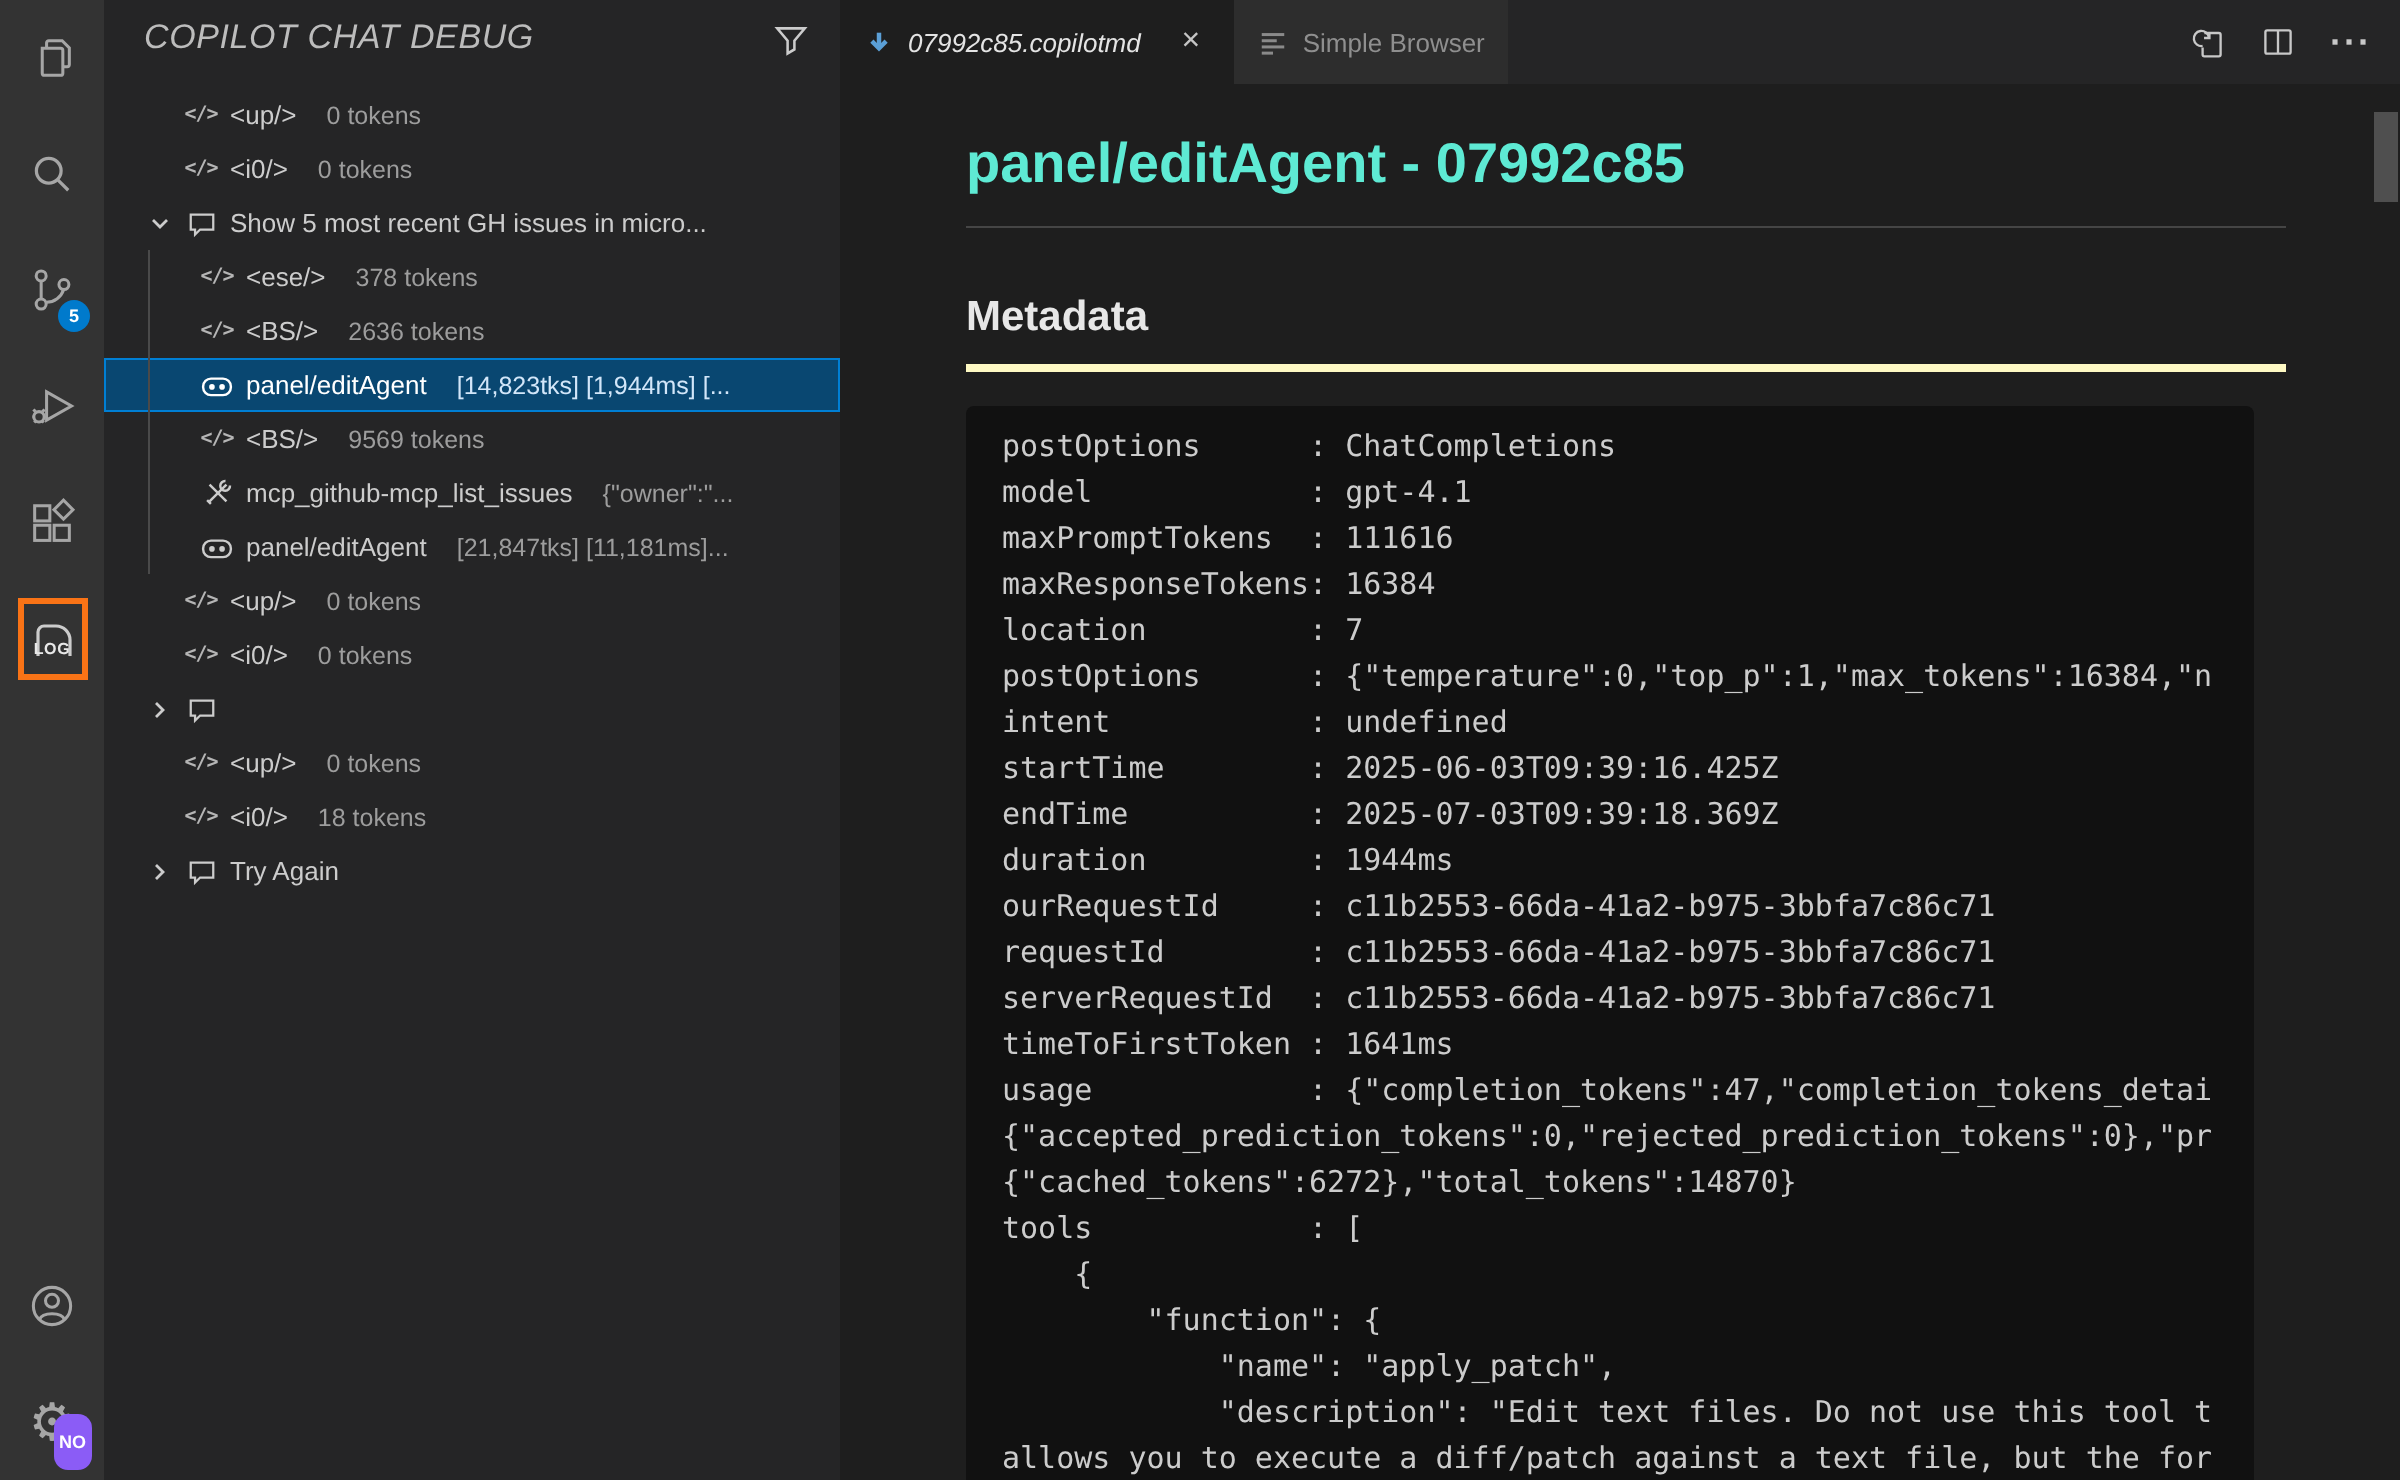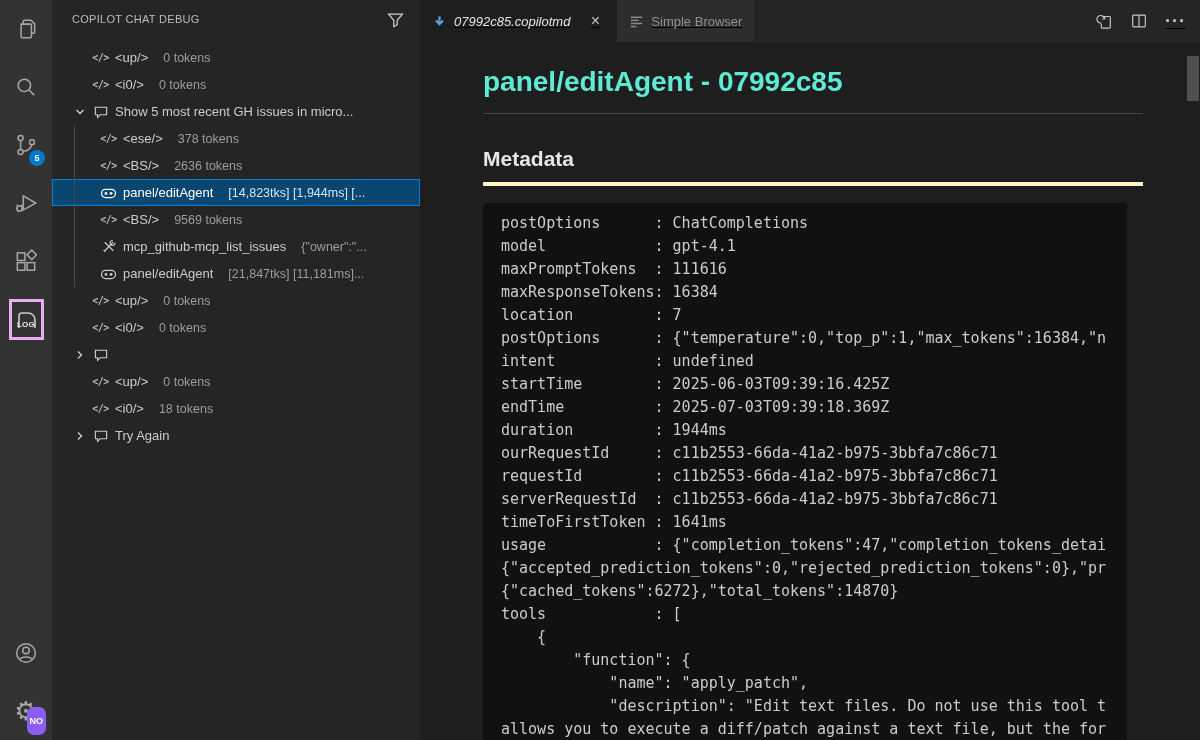--- a/index.html
+++ b/index.html
@@ -15,31 +15,31 @@
   .ab-item { width:52px; height:58px; display:flex; align-items:center; justify-content:center; position:relative; color:#a6a6a6; cursor:pointer; }
   .ab-item svg { display:block; }
   .ab-bottom { position:absolute; bottom:0; left:0; }
   .ab-badge {
     position:absolute; right:7px; bottom:8px; min-width:16px; height:16px; border-radius:8px;
     background:#007acc; color:#ffffff; font-size:9px; font-weight:bold;
     display:flex; align-items:center; justify-content:center; padding:0 3px;
   }
   .ab-badge.pill { background:#8b5cf6; bottom:5px; height:28px; border-radius:7px; right:6px; }
   .log-box {
-    width:35px; height:41px; border:3px solid #f0abfc; display:flex; flex-direction:column;
+    width:35px; height:41px; border:3px solid #f97316; display:flex; flex-direction:column;
     align-items:center; justify-content:center; background:#333333;
   }
   .log-box svg { margin-bottom:-2px; }
   .log-text { font-size:8px; font-weight:bold; color:#e8e8e8; letter-spacing:.3px; margin-top:-7px; }
   .gear-glyph::before { content:"\2699"; font-size:26px; line-height:1; color:#a6a6a6; }
 
   
   .sidebar { position:absolute; left:52px; top:0; width:368px; height:740px; background:#252526; overflow:hidden; z-index:4; }
   .sb-header { display:flex; align-items:center; height:38px; padding:0 16px 0 20px; }
-  .sb-title { flex:1; font-size:11px; color:#bcbcbc; letter-spacing:.3px; white-space:nowrap; }
+  .sb-title { flex:1; font-size:17px; color:#bcbcbc; letter-spacing:.3px; white-space:nowrap;font-style:italic; }
   .filter-btn { color:#cccccc; cursor:pointer; display:flex; }
 
   .tree { position:absolute; left:0; right:0; top:44px; }
   .row { height:27px; display:flex; align-items:center; padding-left:20px; font-size:13px; color:#cccccc; position:relative; cursor:pointer; white-space:nowrap; overflow:hidden; }
   .row.child { padding-left:28px; }
   .row.child::before { content:""; position:absolute; left:22px; top:0; bottom:0; width:1px; background:#4a4a4a; }
   .row.selected { background:#094771; outline:1px solid #007fd4; outline-offset:-1px; color:#ffffff; }
   .chev { width:16px; height:16px; margin-right:3px; flex:none; display:flex; align-items:center; justify-content:center; color:#cccccc; }
   .chev svg { display:none; }
   .row[data-chev="down"] .chev-down { display:block; }
@@ -49,21 +49,21 @@
   .row[data-icon="comment"] .icon-comment { display:flex; }
   .row[data-icon="copilot"] .icon-copilot { display:flex; }
   .row[data-icon="tools"]   .icon-tools   { display:flex; }
   .icon-code::before { content:"</>"; font:600 10px "DejaVu Sans Mono", monospace; color:#b5b5b5; letter-spacing:-.5px; }
   .lbl { white-space:pre; }
   .desc { color:#9d9d9d; margin-left:15px; font-size:12.5px; white-space:pre; }
   .row.selected .desc { color:#d2e6f9; }
 
   
   .editor { position:absolute; left:420px; top:0; width:780px; height:740px; background:#1e1e1e; }
-  .tabbar { height:42px; background:#252526; display:flex; align-items:stretch;text-decoration:underline; }
+  .tabbar { height:42px; background:#252526; display:flex; align-items:stretch; }
   .tab { display:flex; align-items:center; padding:0 12px; gap:7px; font-size:13px; cursor:pointer; }
   .tab.active { background:#1e1e1e; color:#e4e4e4; }
   .tab.active .tab-label { font-style:italic; }
   .tab.inactive { background:#2d2d2d; color:#8f8f8f; }
   .tab-close { margin-left:8px; width:20px; height:20px; display:flex; align-items:center; justify-content:center; color:#c5c5c5; border-radius:4px; cursor:pointer; }
   .tab-close::before { content:"\00D7"; font-size:16px; line-height:1; }
   .tab-actions { margin-left:auto; display:flex; align-items:center; gap:17px; padding-right:14px; color:#c8c8c8; }
   .tab-actions > span { cursor:pointer; display:flex; }
   .dots-glyph::before { content:"\00B7\00B7\00B7"; font-size:18px; font-weight:bold; letter-spacing:1px; line-height:1; }
 

